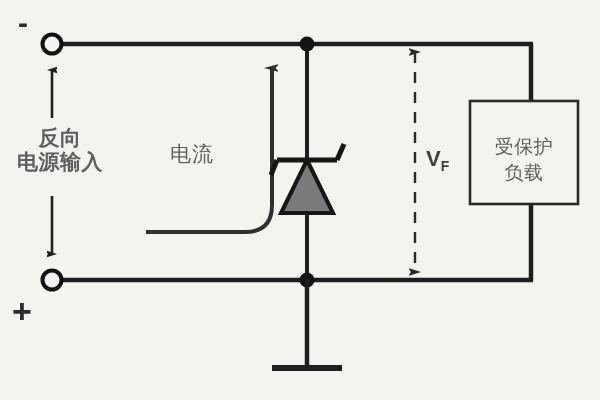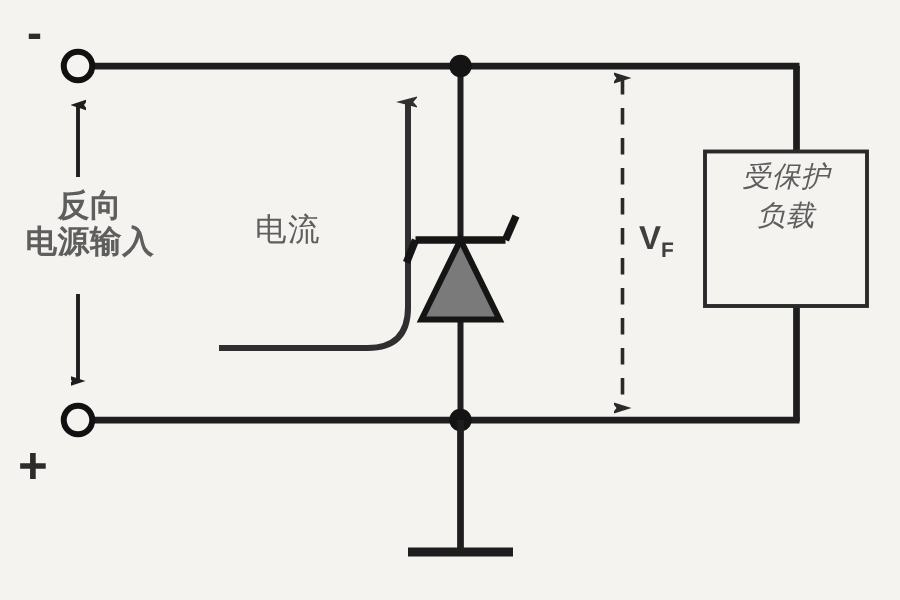--- a/index.html
+++ b/index.html
@@ -50,28 +50,27 @@
     color:#3f3f3f;
     font-weight:600;
     text-align:center;
   }
   #label-vf .sub{
     font-size:14px;
     vertical-align:sub;
     font-weight:600;
   }
   #label-load{
-    left:470px; top:106px;
+    left:470px; top:134px;
     width:108px;
     text-align:center;
     font-size:19px;
     letter-spacing:0.5px;
     color:#5e5e5e;
     line-height:1.35;
-    font-style:italic;
   }
   #label-minus{
     left:18px; top:6px;
     font-size:30px;
     font-weight:700;
     color:#2b2b2b;
   }
   #label-plus{
     left:12px; top:292px;
     font-size:34px;

